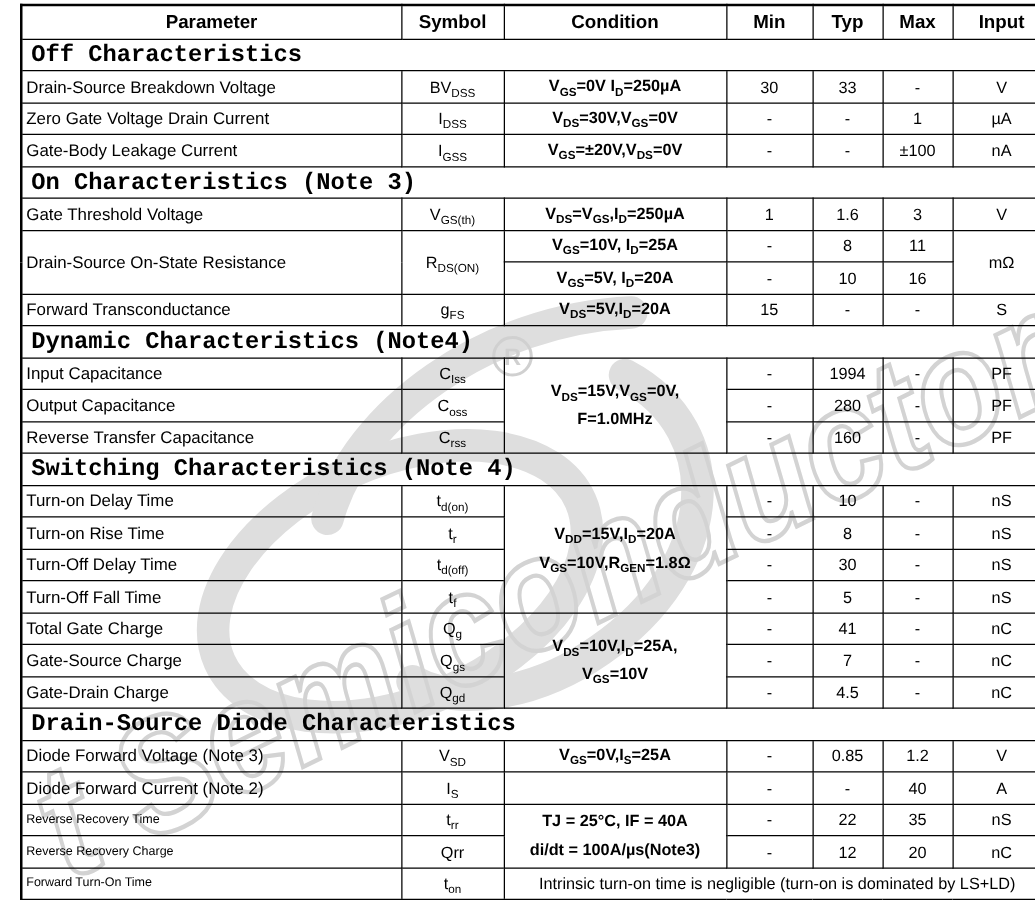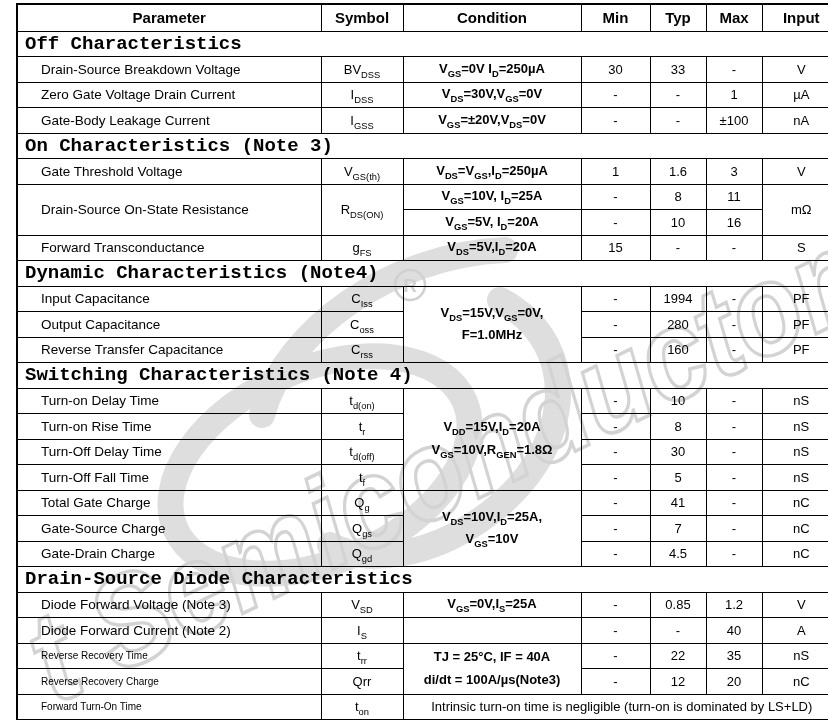--- a/index.html
+++ b/index.html
@@ -18,21 +18,21 @@
     border-collapse: collapse; table-layout: fixed;
     border: 2px solid #000;
     background: transparent;
   }
   td, th { border: 1px solid #000; padding: 0 4px; vertical-align: middle; overflow: hidden; background: transparent; }
   tr { height: 25.5px; }
   thead tr { height: 27px; }
 
   th.head    { font-size: 15px;   font-weight: 700; text-align: center; }
   td.section { font-size: 19px; font-weight: 700; text-align: left; padding-left: 7px; font-family: Liberation Mono, monospace; }
-  td.param   { font-size: 13.5px; text-align: left; padding-left: 23px; }
+  td.param   { font-size: 13.5px; text-align: left; padding-left: 3px; }
   td.sym, td.cond, td.num, td.unit, td.note { font-size: 13px; text-align: center; }
   td.cond    { line-height: 1.75; font-weight: bold; }
   td.small   { font-size: 10px; }
   sub { font-size: 72%; line-height: 0; }
 </style>
 </head>
 <body>
 
 <svg id="wm" width="828" height="720" viewBox="0 0 828 720">
 

